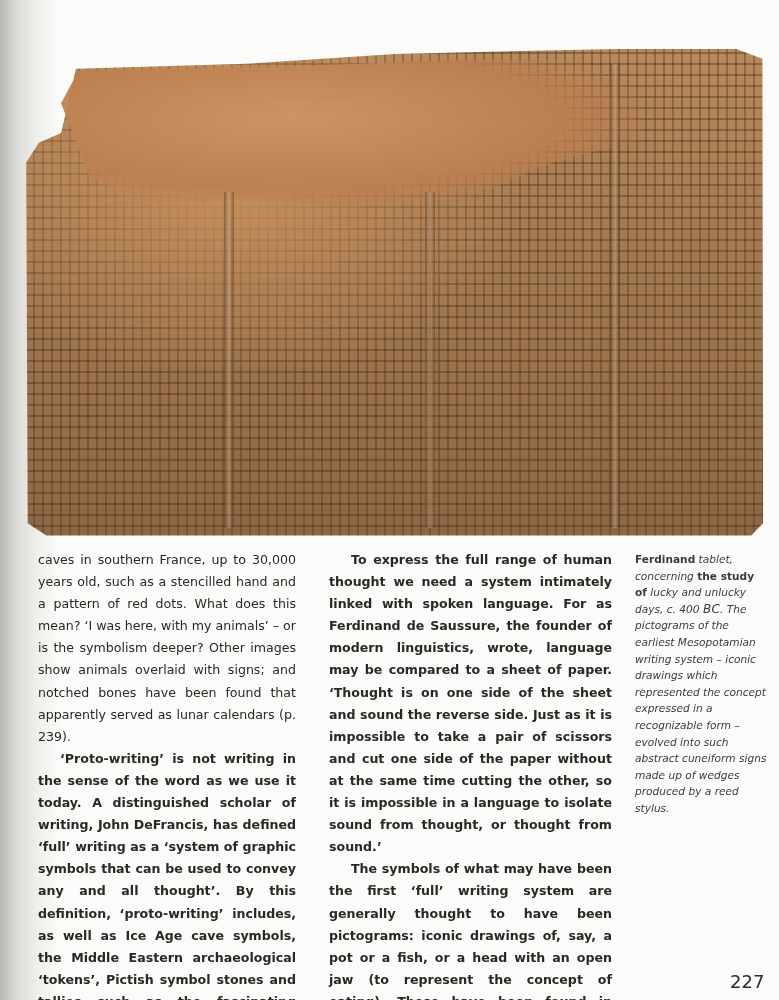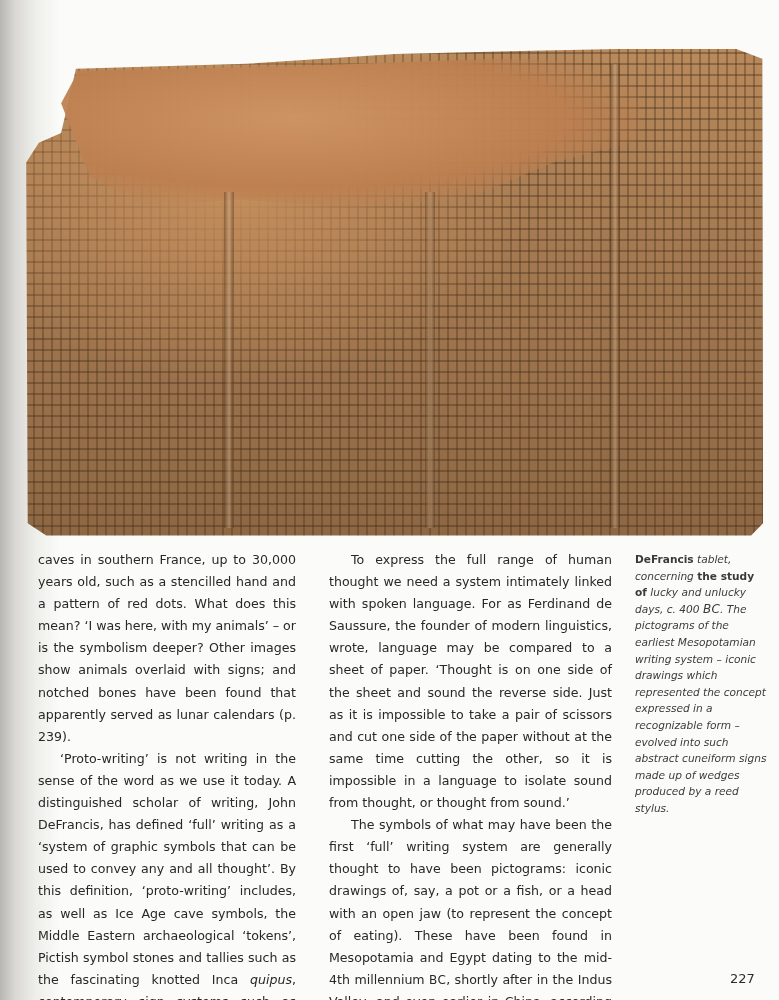--- a/index.html
+++ b/index.html
@@ -38,32 +38,32 @@
   }
   .col-divider.right { top:4%; }
 
   
   .col {
     position:absolute; top:549px;
     font-size:12.6px; line-height:22.1px;
     text-align:justify;
   }
   .col p { margin:0; }
-  .col p.indent { text-indent:22px; }
+  .col p.indent { text-indent:22px;font-weight:bold; }
   .col-1 { left:38px; width:258px; }
   .col-2 { left:329px; width:283px; }
   .caption {
     position:absolute; left:635px; top:551px; width:134px;
     font-size:10.6px; line-height:16.6px; font-style:italic; color:#3b3a38;
   }
   .caption b { font-style:normal; font-weight:bold; }
   .sc { font-size:12px; letter-spacing:0.3px; }
   .page-number {
     position:absolute; left:730px; top:971px;
-    font-size:13px; color:#2f2d2b;
+    font-size:18px; color:#2f2d2b;
   }
 </style>
 </head>
 <body>
 
 <div class="page-shade"></div>
 
 <div class="figure">
   <div class="tablet"></div>
   <div class="tablet-top"></div>
@@ -76,16 +76,16 @@
   <p>caves in southern France, up to 30,000 years old, such as a stencilled hand and a pattern of red dots. What does this mean? ‘I was here, with my animals’ – or is the symbolism deeper? Other images show animals overlaid with signs; and notched bones have been found that apparently served as lunar calendars (p. 239).</p>
   <p class="indent"><span>‘Proto-writing’ is not writing in the sense of the word as we use it today. A distinguished scholar of writing, John DeFrancis, has defined ‘full’ writing as a ‘system of graphic symbols that can be used to convey any and all thought’. By this definition, ‘proto-writing’ includes, as well as Ice Age cave symbols, the Middle Eastern archaeological ‘tokens’, Pictish symbol stones and tallies such as the fascinating knotted Inca </span><i>quipus</i><span>, contemporary sign systems such as international transportation symbols, computer ‘icons’, and mathematical and musical notation. None of these systems is capable of expressing ‘any and all thought’, but they are each very good at specialized communication.</span></p>
 </div>
 
 <div class="col col-2">
   <p class="indent">To express the full range of human thought we need a system intimately linked with spoken language. For as Ferdinand de Saussure, the founder of modern linguistics, wrote, language may be compared to a sheet of paper. ‘Thought is on one side of the sheet and sound the reverse side. Just as it is impossible to take a pair of scissors and cut one side of the paper without at the same time cutting the other, so it is impossible in a language to isolate sound from thought, or thought from sound.’</p>
   <p class="indent"><span>The symbols of what may have been the first ‘full’ writing system are generally thought to have been pictograms: iconic drawings of, say, a pot or a fish, or a head with an open jaw (to represent the concept of eating). These have been found in Mesopotamia and Egypt dating to the mid-4th millennium </span><span class="sc">BC</span><span>, shortly after in the Indus Valley, and even earlier in China, according to the (not proven) claims of some Chinese archaeologists. In many cases, their iconicity soon became so abstract that</span></p>
 </div>
 
 <div class="caption">
-  <b>DeFrancis</b><span> tablet, concerning </span><b>the study of</b><span> lucky and unlucky days, c. 400 </span><span class="sc">BC</span><span>. The pictograms of the earliest Mesopotamian writing system – iconic drawings which represented the concept expressed in a recognizable form – evolved into such abstract cuneiform signs made up of wedges produced by a reed stylus.</span>
+  <b>Ferdinand</b><span> tablet, concerning </span><b>the study of</b><span> lucky and unlucky days, c. 400 </span><span class="sc">BC</span><span>. The pictograms of the earliest Mesopotamian writing system – iconic drawings which represented the concept expressed in a recognizable form – evolved into such abstract cuneiform signs made up of wedges produced by a reed stylus.</span>
 </div>
 
 <div class="page-number">227</div>
 
 </body></html>

